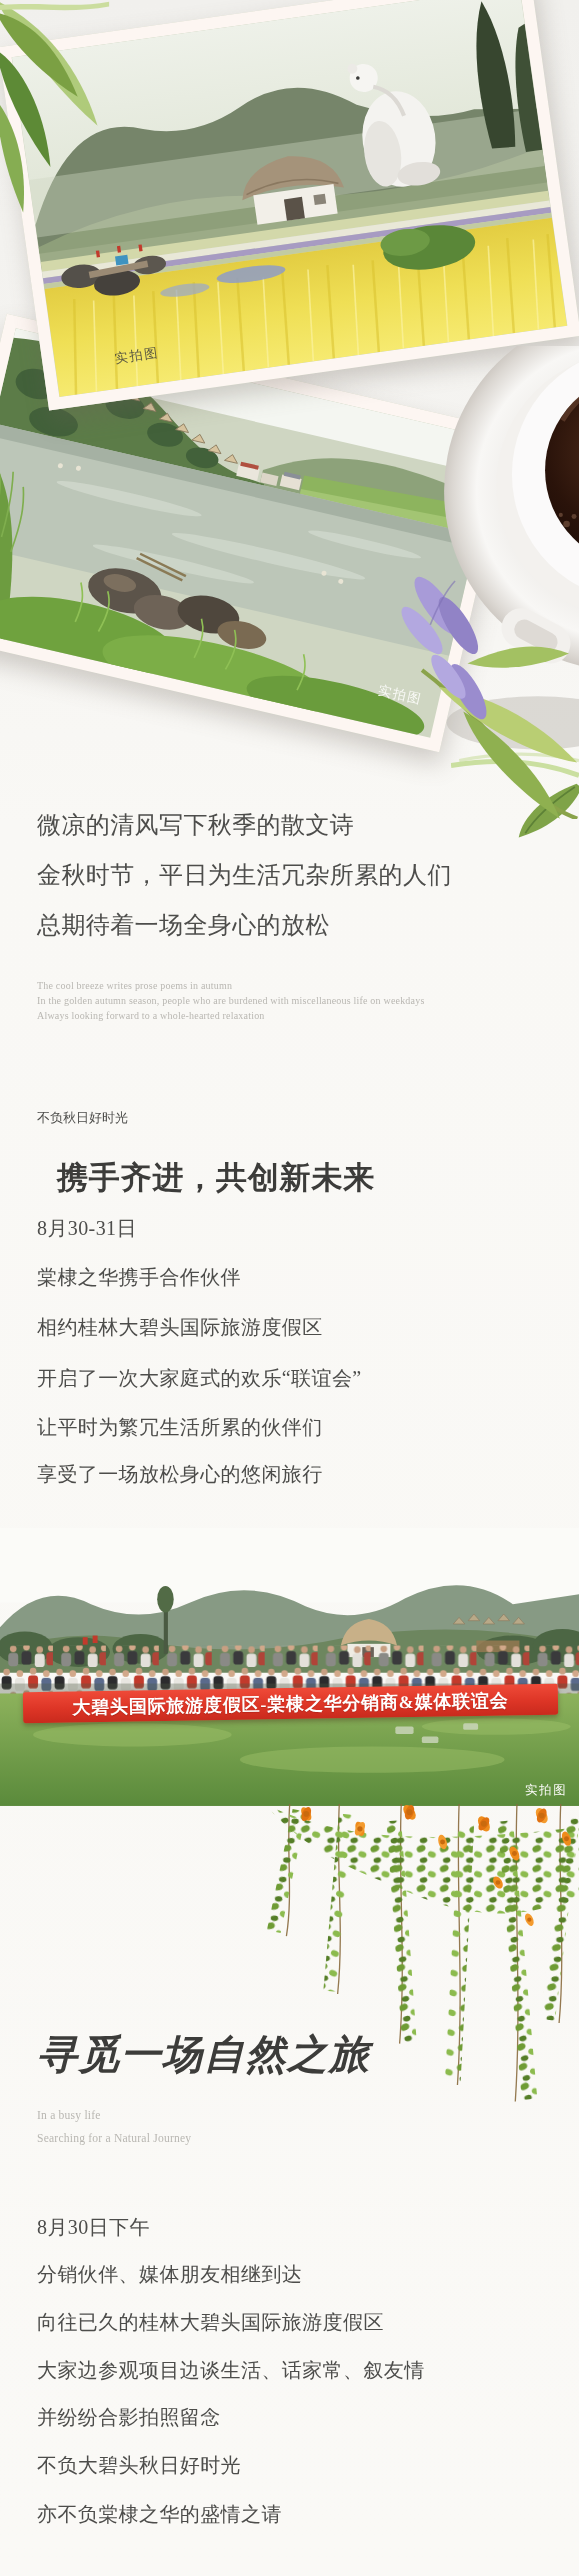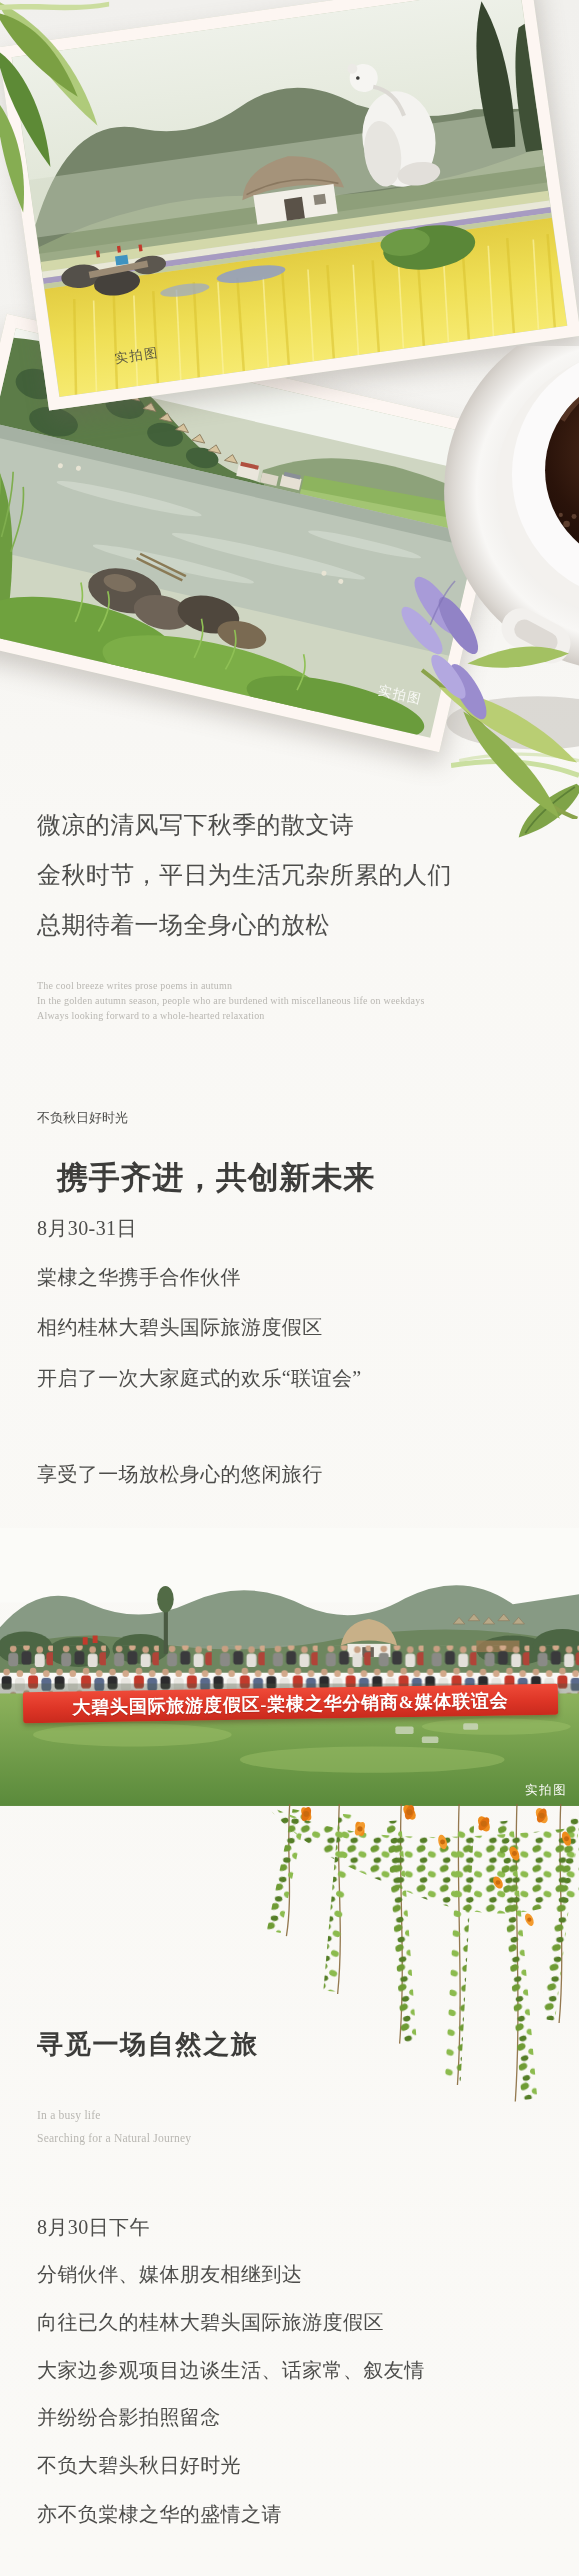--- a/index.html
+++ b/index.html
@@ -20,21 +20,21 @@
     letter-spacing:1.7px; z-index:6; font-family:"Liberation Sans","DejaVu Sans",sans-serif;}
   .deco{position:absolute; z-index:4;}
   .txt{position:absolute; left:37px; white-space:nowrap; color:#4d4d4b; z-index:5;}
   .zh-intro{font-size:24px; letter-spacing:0.4px;}
   .zh-body{font-size:20px; letter-spacing:0.4px;}
   .en-s{font-size:10px; color:#b9b7b2; letter-spacing:0.2px;}
   .en-m{font-size:11.6px; color:#b9b7b2; letter-spacing:0.2px;}
   .kicker{font-size:13px;}
   .big-title{font-size:31px; font-weight:bold; color:#3c3c3a; letter-spacing:0.8px;margin-left:20px;}
   .nat1{font-size:38px; color:#414140; letter-spacing:10px;}
-  .nat2{font-size:26px; font-weight:bold; color:#3c3c3a; letter-spacing:1.7px;}
+  .nat2{font-size:40px; font-weight:bold; color:#3c3c3a; letter-spacing:1.7px;font-style:italic;}
   .groupphoto{position:absolute; left:0; top:1528px; width:579px; height:278px; z-index:1;}
   .banner{
     position:absolute; left:23px; top:1688px; width:535px; height:31px; z-index:5;
     background:linear-gradient(180deg,#ef4a38 0%,#dd3526 55%,#c92a1d 100%);
     transform:rotate(-.9deg); border-radius:2.5px;
     box-shadow:0 2.5px 5px rgba(60,30,20,.35);
     display:flex; align-items:center; justify-content:center;
   }
   .banner span{color:#fff; font-weight:bold; font-size:18px; letter-spacing:0.8px; white-space:nowrap;
     text-shadow:0 0.8px 0.8px rgba(120,20,10,.4);}
@@ -277,20 +277,21 @@
   <div class="txt en-s" style="top:980px">The cool breeze writes prose poems in autumn</div>
   <div class="txt en-s" style="top:995px">In the golden autumn season, people who are burdened with miscellaneous life on weekdays</div>
   <div class="txt en-s" style="top:1010px">Always looking forward to a whole-hearted relaxation</div>
 
   <div class="txt kicker" style="top:1109px">不负秋日好时光</div>
   <div class="txt big-title" style="top:1157px">携手齐进，共创新未来</div>
   <div class="txt zh-body" style="top:1215px">8月30-31日</div>
   <div class="txt zh-body" style="top:1264px">棠棣之华携手合作伙伴</div>
   <div class="txt zh-body" style="top:1314px">相约桂林大碧头国际旅游度假区</div>
   <div class="txt zh-body" style="top:1365px">开启了一次大家庭式的欢乐“联谊会”</div>
+  <div class="txt zh-body" style="top:1414px">让平时为繁冗生活所累的伙伴们</div>
   <div class="txt zh-body" style="top:1461px">享受了一场放松身心的悠闲旅行</div>
 
   <div class="groupphoto">
     <svg width="579" height="278" viewBox="0 0 700 336">
       <defs>
         <linearGradient id="grass2" x1="0" y1="0" x2="0" y2="1">
           <stop offset="0" stop-color="#8db25c"></stop>
             <stop offset="1" stop-color="#5a8a3b"></stop>
         </linearGradient>
         <pattern id="pcrowd" width="64" height="56" patternUnits="userSpaceOnUse">

